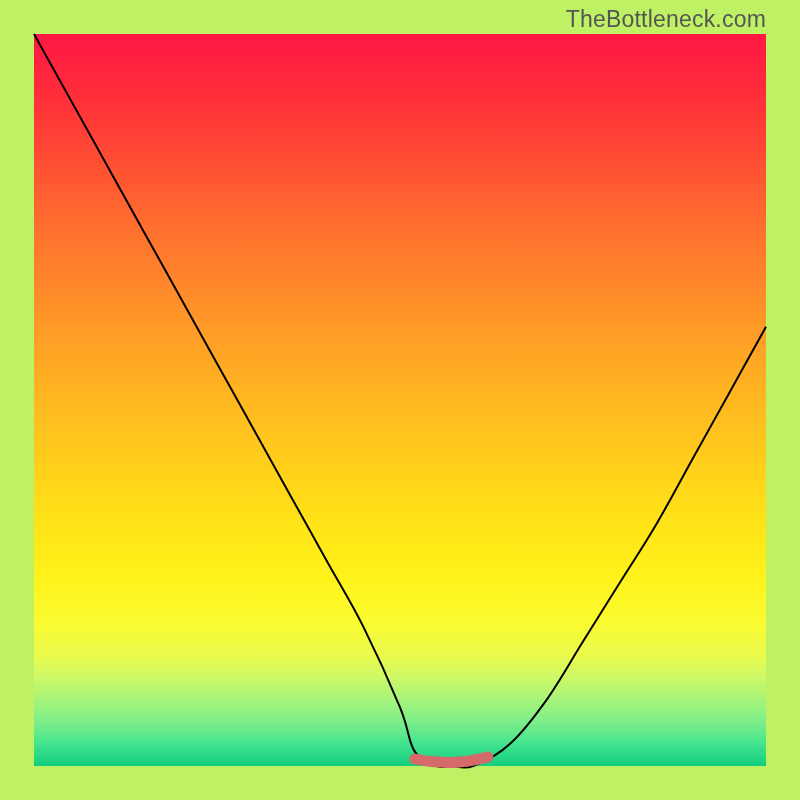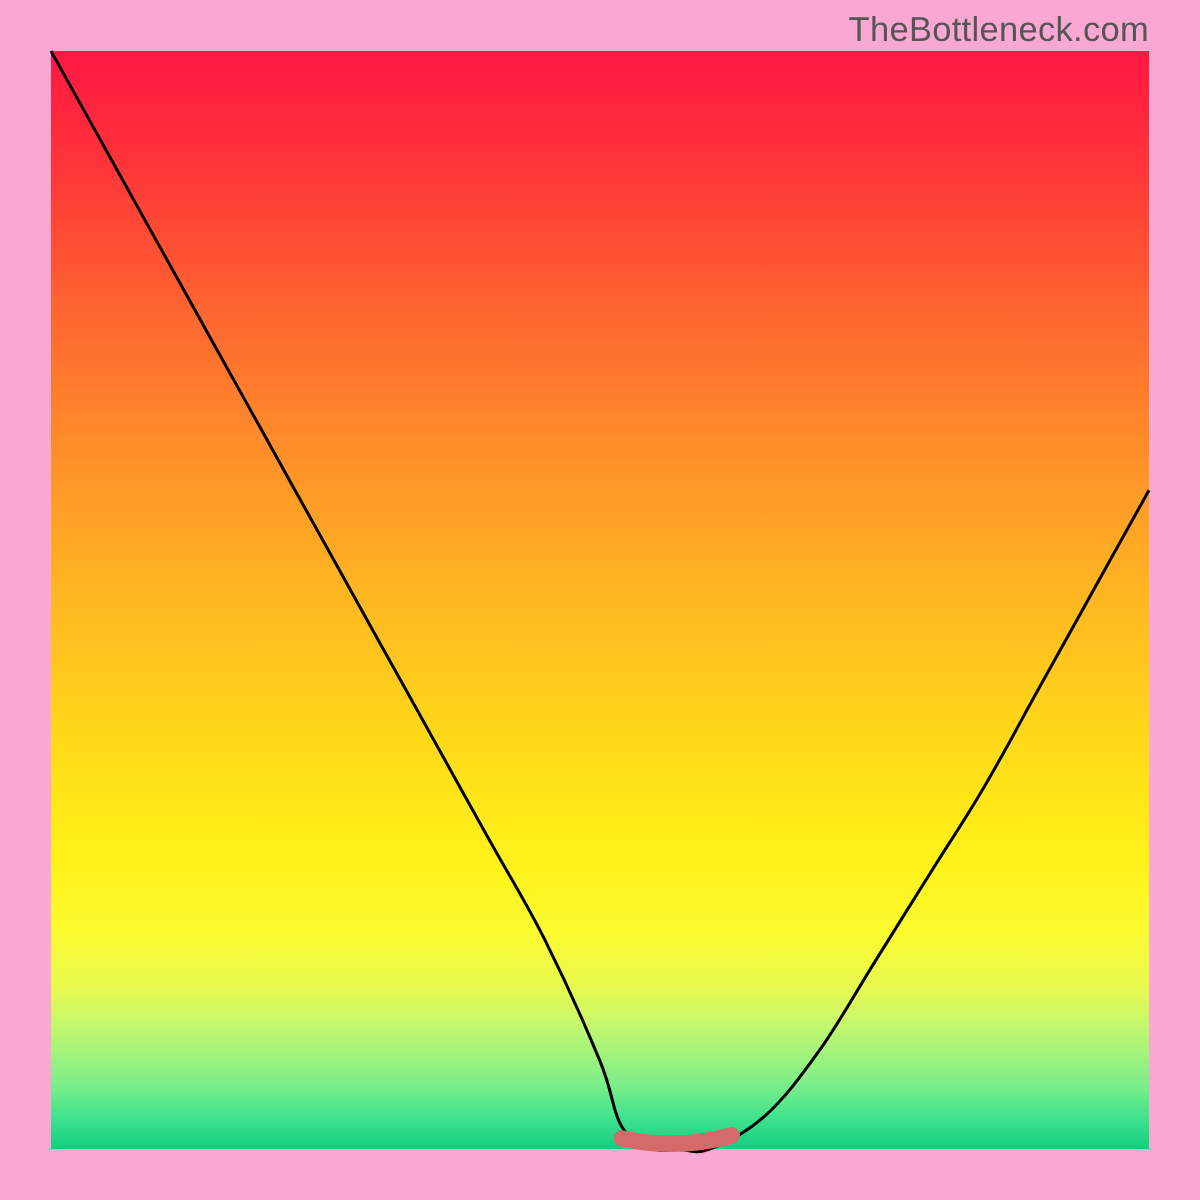--- a/index.html
+++ b/index.html
@@ -8,21 +8,21 @@
     width: 800px;
     height: 800px;
     overflow: hidden;
     background: #000;
     font-family: Arial, Helvetica, sans-serif;
   }
   .frame {
     position: relative;
     width: 800px;
     height: 800px;
-    background: #f9a8d4;
+    background: #bef264;
   }
   .plot-area {
     position: absolute;
     left: 34px;
     top: 34px;
     width: 732px;
     height: 732px;
     
     background: linear-gradient(to bottom,
       #ff1744 0%,

